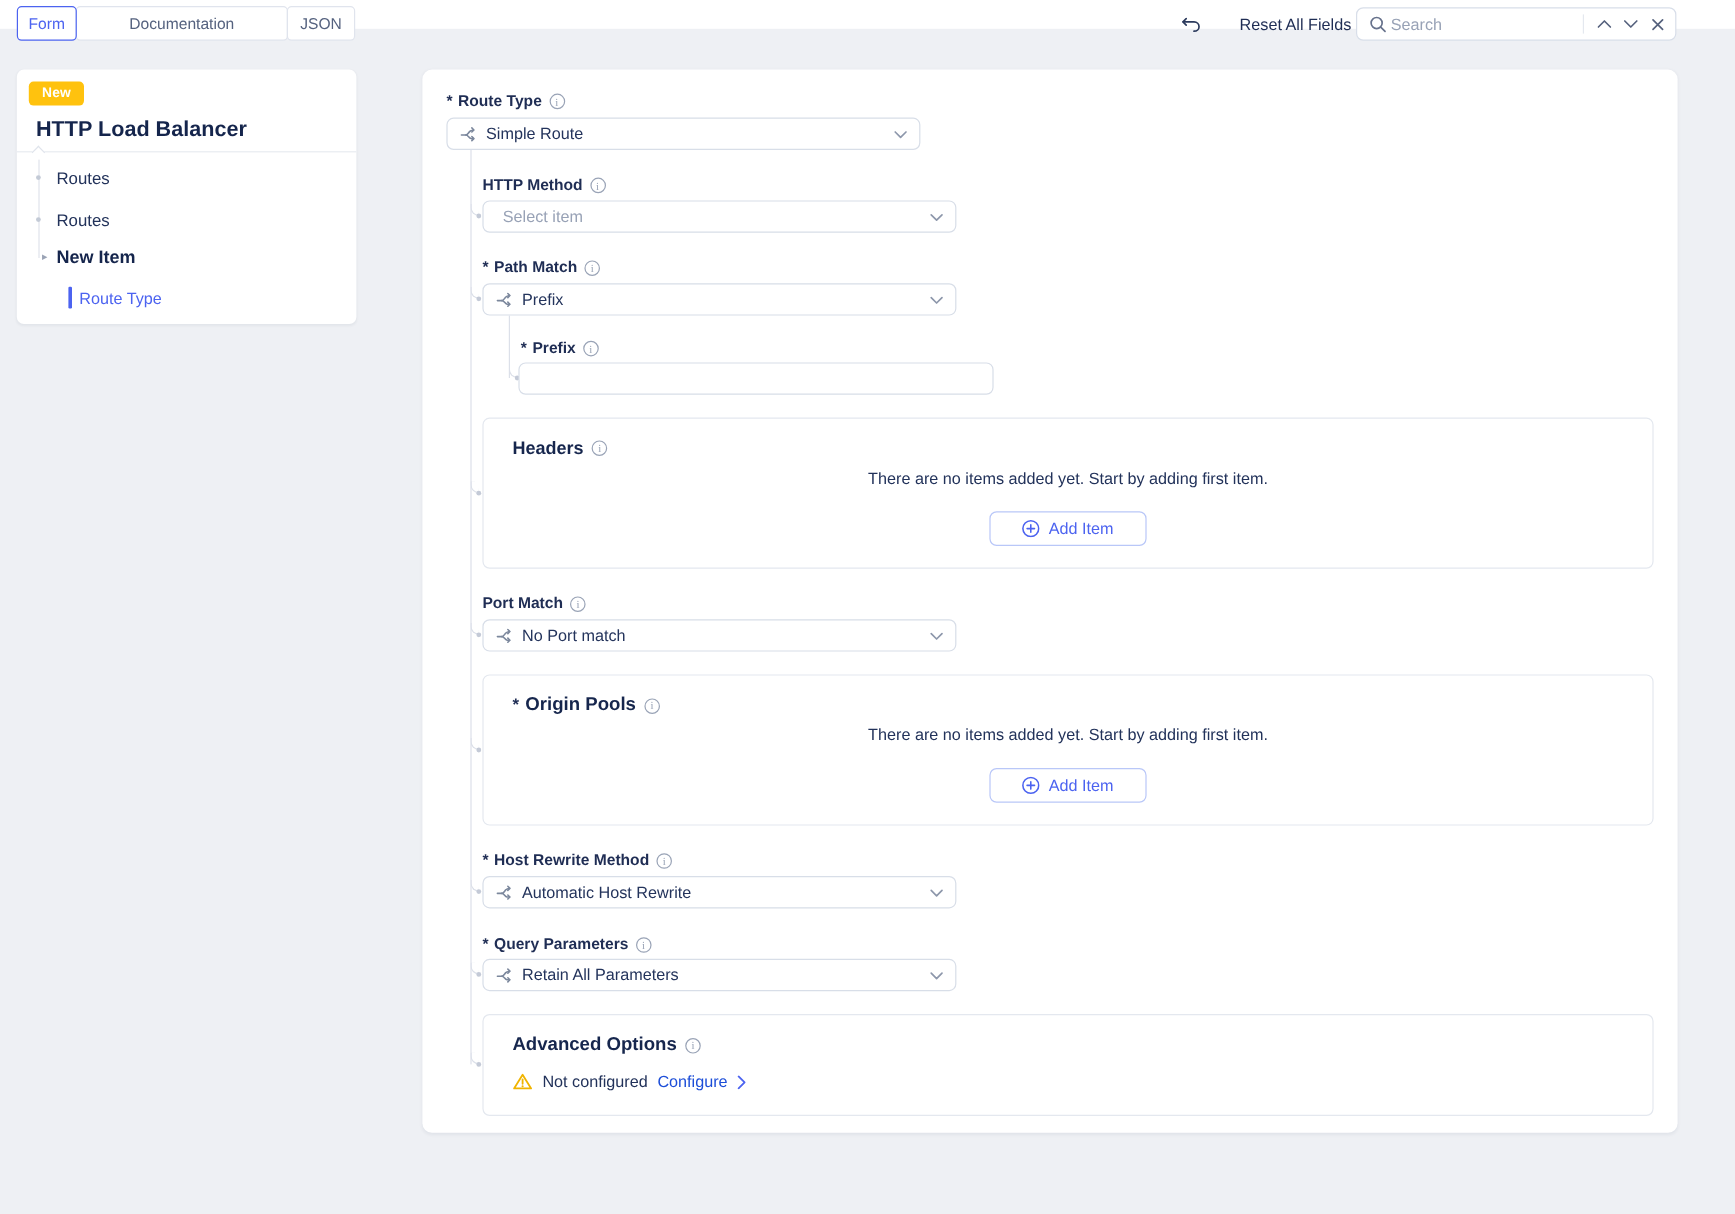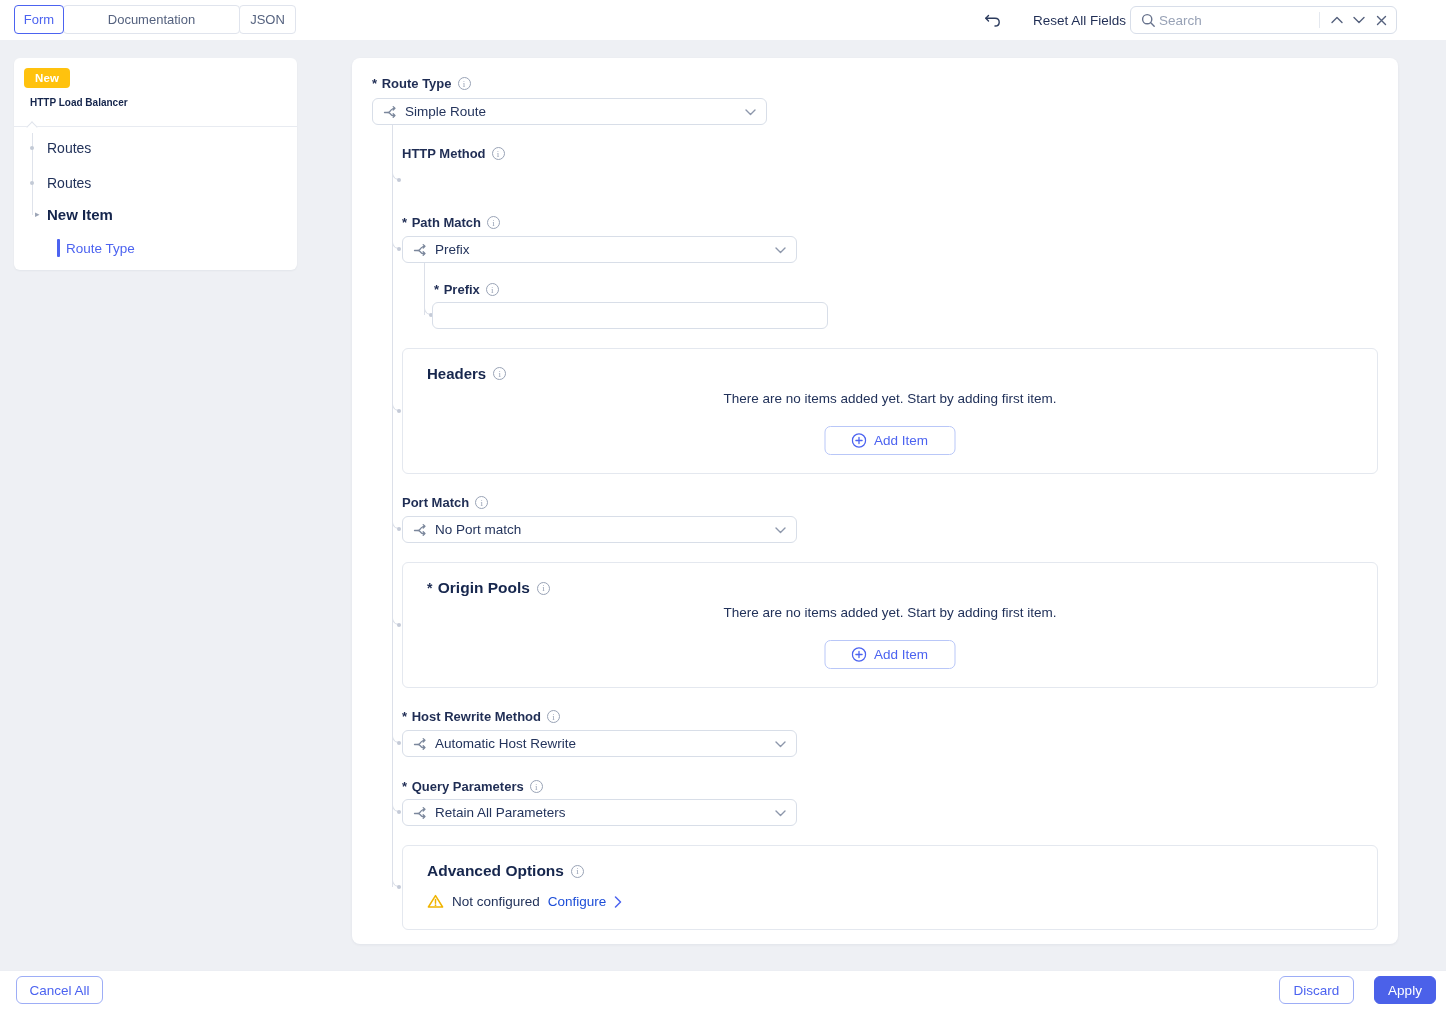--- a/index.html
+++ b/index.html
@@ -1,56 +1,56 @@
 <!DOCTYPE html>
 <html><head>
 <meta charset="utf-8">
 <style>
   * { margin:0; padding:0; box-sizing:border-box; }
   html,body { width:1446px; height:1012px; }
   body { font-family:"Liberation Sans", sans-serif; background:#eef0f4; overflow:hidden; }
   #app { position:relative; width:1446px; height:1012px; }
 
   
-  .topbar { position:absolute; left:0; top:0; width:1446px; height:40px; background:#ffffff; }
+  .topbar { position:absolute; left:0; top:0; width:1446px; height:24px; background:#ffffff; }
   .tab { position:absolute; top:5px; height:29px; background:#fff; border:1px solid #e0e4ed;
          border-radius:4px; font-size:13px; color:#55627f; display:flex; align-items:center;
          justify-content:center; cursor:pointer; }
   .tab.active { border-color:#4c63f0; color:#4c63f0; z-index:2; }
   .reset { position:absolute; top:0; height:40px; display:flex; align-items:center; gap:8px;
            font-size:13.5px; color:#1f2d54; cursor:pointer; }
   .searchbox { position:absolute; left:1130px; top:6px; width:267px; height:28px; background:#fff;
                border:1px solid #d8dee9; border-radius:6px; display:flex; align-items:center; }
   .searchbox input { border:none; outline:none; font-size:13.5px; color:#a16207; width:138px;
                font-family:"Liberation Sans", sans-serif; }
   .searchbox input::placeholder { color:#98a2b6; }
   .s-div { width:1px; height:16px; background:#e4e8ef; margin:0 6px; }
   .s-ic { width:22px; height:22px; display:flex; align-items:center; justify-content:center; cursor:pointer; }
 
   
   .sidebar { position:absolute; left:14px; top:58px; width:283px; height:212px; background:#fff;
              border-radius:6px; box-shadow:0 1px 2px rgba(20,30,60,.05); }
   .badge { position:absolute; left:10px; top:10px; background:#ffc20e; color:#fff; font-size:11.5px;
            font-weight:bold; padding:4px 11px; border-radius:4px; letter-spacing:.2px; }
-  .sb-title { position:absolute; left:16px; top:39px; font-size:10px; font-weight:bold; color:#15254c; }
+  .sb-title { position:absolute; left:16px; top:39px; font-size:18px; font-weight:bold; color:#15254c; }
   .sb-divider { position:absolute; left:0; top:68px; width:283px; height:1px; background:#e8ebf1; }
   .sb-caret { position:absolute; left:14px; top:65px; width:8px; height:8px; background:#fff;
               border-left:1px solid #e0e4ec; border-top:1px solid #e0e4ec; transform:rotate(45deg); }
   .tree-vline { position:absolute; left:18px; top:75px; width:1px; height:82px; background:#dfe3eb; }
   .tree-dot { position:absolute; width:4px; height:4px; border-radius:50%; background:#c3cad6; }
   .tree-item { position:absolute; left:33px; font-size:14px; color:#22325a; cursor:pointer; }
   .tree-arrow { position:absolute; left:21px; width:8px; height:8px; color:#9aa3b5; font-size:9px; }
   .tree-active-bar { position:absolute; left:43px; width:3px; height:18px; background:#4c63f0; border-radius:1px; }
   .tree-active { position:absolute; left:52px; font-size:13.5px; color:#4c63f0; cursor:pointer; }
 
   
   .card { position:absolute; left:352px; top:58px; width:1046px; height:886px; background:#fff;
           border-radius:8px; box-shadow:0 1px 3px rgba(20,30,60,.06); }
   .f-label { position:absolute; font-size:13px; font-weight:bold; color:#1f2d54; display:flex;
-             align-items:center; gap:6px; }
+             align-items:flex-end; gap:6px; }
   .req { font-weight:bold; color:#1f2d54; margin-right:1px; }
   .info { width:13px; height:13px; border:1px solid #99a3b6; border-radius:50%; color:#99a3b6;
           font-size:9px; font-weight:normal; display:inline-flex; align-items:center; justify-content:center;
           font-family:"Liberation Serif", serif; flex:0 0 auto; }
   .dropdown { position:absolute; height:27px; background:#fff; border:1px solid #d8dee8; border-radius:6px;
               display:flex; align-items:center; padding:0 10px; cursor:pointer; }
   .dd-value { font-size:13.5px; color:#24345c; margin-left:8px; }
   .dd-placeholder { font-size:13.5px; color:#98a2b6; margin-left:6px; }
   .dd-chev { margin-left:auto; }
   .text-input { position:absolute; height:27px; border:1px solid #d8dee8; border-radius:6px; background:#fff;
@@ -196,20 +196,26 @@
       <span class="dd-value">Simple Route</span>
       <svg class="dd-chev" width="11" height="8" viewBox="0 0 11 8">
           <use href="#chev-down"></use>
         </svg>
     </div>
 
     <div class="f-label" style="left:50px; top:88px;">
       <span>HTTP Method</span>
       <span class="info">i</span>
     </div>
+    <div class="dropdown" style="left:50px; top:109px; width:395px;">
+      <span class="dd-placeholder">Select item</span>
+      <svg class="dd-chev" width="11" height="8" viewBox="0 0 11 8">
+          <use href="#chev-down"></use>
+        </svg>
+    </div>
 
     <div class="f-label" style="left:50px; top:157px;">
       <span><span class="req">*</span> <span>Path Match</span></span>
       <span class="info">i</span>
     </div>
     <div class="dropdown" style="left:50px; top:178px; width:395px;">
       <svg width="14" height="14" viewBox="0 0 14 14">
           <use href="#route-ic"></use>
         </svg>
       <span class="dd-value">Prefix</span>
@@ -309,19 +315,14 @@
         </svg>
         <span>Not configured</span>
         <span class="link">Configure</span>
         <svg width="8" height="12" viewBox="0 0 8 12">
           <path d="M1.5 1 L6.5 6 L1.5 11" fill="none" stroke="#4c63f0" stroke-width="1.5" stroke-linecap="round" stroke-linejoin="round"></path>
         </svg>
       </div>
     </div>
   </div>
 
-  <div class="footer">
-    <button class="btn outline" style="left:16px; width:87px;">Cancel All</button>
-    <button class="btn outline" style="left:1279px; width:75px;">Discard</button>
-    <button class="btn primary" style="left:1374px; width:62px;">Apply</button>
-  </div>
 
 </div>
 
 </body></html>

